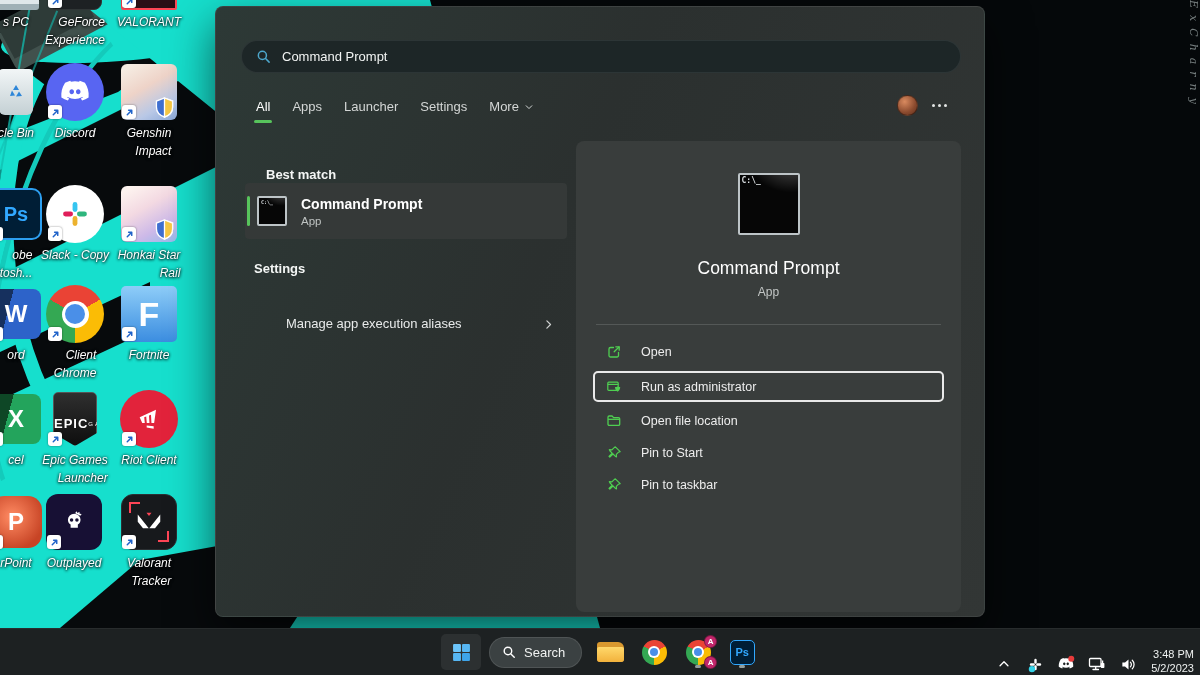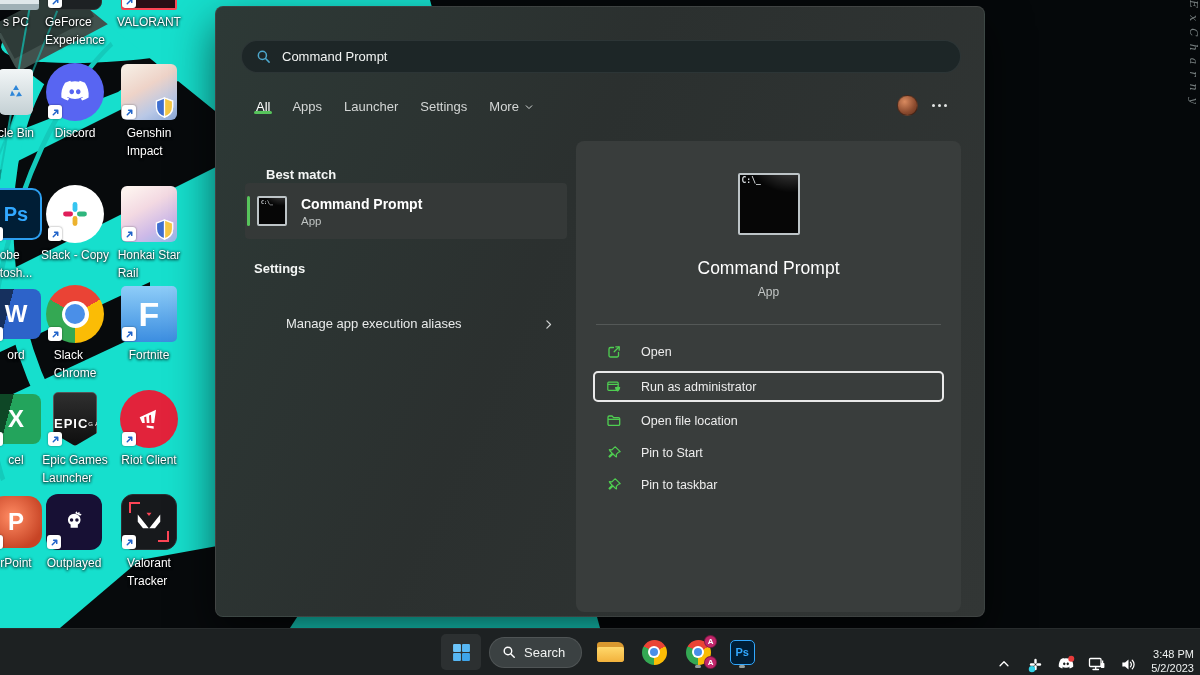--- a/index.html
+++ b/index.html
@@ -25,22 +25,22 @@
   .arc-ell2 { left:962px; top:60px; width:260px; height:560px; border:5px solid transparent; border-left-color:#14cabb; border-radius:50%; transform:rotate(14deg); }
   .fil1 { left:1005px; top:60px; width:2px; height:340px; background:#12bdb0; transform:rotate(10deg); opacity:.75; }
   .fil2 { left:1022px; top:130px; width:2px; height:300px; background:#12bdb0; transform:rotate(22deg); opacity:.6; }
   .watermark { position:absolute; left:1028px; top:498px; writing-mode:vertical-rl; font-family:"DejaVu Serif", serif; font-style:italic; font-size:11px; letter-spacing:7px; color:rgba(190,202,202,.6); }
 
   
   .desk { position:absolute; inset:0; }
   .di { position:absolute; width:84px; display:flex; flex-direction:column; align-items:center; cursor:default; }
   .di-icon { width:58px; height:58px; position:relative; display:flex; align-items:center; justify-content:center; }
   .di.row0 .di-icon { align-items:flex-end; }
-  .di-label { margin-top:3px; font-size:12px; color:#fff; text-align:left; line-height:1.5;
-              text-shadow:0 1px 3px rgba(0,0,0,.95), 0 0 3px rgba(0,0,0,.8); white-space:pre-line; }
+  .di-label { margin-top:3px; font-size:12px; color:#fff; text-align:right; line-height:1.5;
+              text-shadow:0 1px 3px rgba(0,0,0,.95), 0 0 3px rgba(0,0,0,.8); white-space:pre-line;font-style:italic; }
   .sc-arrow { position:absolute; left:2px; bottom:2px; width:14px; height:14px; background:#fff; border-radius:3px;
               display:flex; align-items:center; justify-content:center; box-shadow:0 0 2px rgba(0,0,0,.5); }
   
   .art-geforce { width:54px; height:54px; border-radius:8px; background:#1d2123; border:1px solid #303636; }
   .art-valsq { width:56px; height:50px; background:#2b0f16; border:2.5px solid #ff4655; border-radius:2px; }
   .art-pc { width:46px; height:40px; background:#dfe7ea; border-radius:3px; border-bottom:6px solid #9fb0b6; }
   .art-bin { width:34px; height:46px; background:linear-gradient(180deg,#f2f6f7,#c4d0d4); border-radius:4px 4px 6px 6px;
              display:flex; align-items:center; justify-content:center; }
   .art-discord { width:58px; height:58px; border-radius:50%; background:#5865F2; display:flex; align-items:center; justify-content:center; }
   .art-img { width:56px; height:56px; border-radius:6px; position:relative; overflow:hidden; }
@@ -87,21 +87,21 @@
   .cmd-lg { width:62px; height:62px; } .cmd-lg::after { font-size:8px; }
 
   
   .panel { position:absolute; left:215px; top:6px; width:770px; height:611px; border-radius:8px;
            background:linear-gradient(115deg,#2d3936 0%,#2b302f 42%,#323635 100%);
            border:1px solid rgba(255,255,255,.08); box-shadow:0 18px 45px rgba(0,0,0,.6); }
   .searchbox { position:absolute; left:25px; top:33px; width:720px; height:33px; border-radius:17px; background:#1d2627;
            border:1px solid rgba(255,255,255,.07); display:flex; align-items:center; gap:11px; padding:0 14px; }
   .searchbox .q { color:#f2f4f3; font-size:13px; }
   .tabs { position:absolute; left:40px; top:92px; display:flex; gap:22px; font-size:13px; color:#d3d6d5; }
-  .tab { position:relative; cursor:pointer; display:flex; align-items:center; gap:5px; }
+  .tab { position:relative; padding-bottom:9px; cursor:pointer; display:flex; align-items:center; gap:5px; }
   .tab.active { color:#fff; }
   .tab.active::after { content:""; position:absolute; left:50%; transform:translateX(-50%); bottom:0;
            width:18px; height:3px; border-radius:2px; background:#57c45c; }
   .avatar { position:absolute; left:681px; top:88px; width:21px; height:21px; border-radius:50%;
            background:radial-gradient(circle at 35% 30%, #d98a5f, #8a4a2e 60%, #5f2f1c); border:1px solid rgba(0,0,0,.4); }
   .more-dots { position:absolute; left:716px; top:97px; display:flex; gap:3px; }
   .more-dots span { width:3px; height:3px; border-radius:50%; background:#e3e6e5; }
 
   .heading { position:absolute; font-size:13px; font-weight:bold; color:#f4f6f5; }
   .h-best { left:38px; top:160px;padding-left:12px; } .h-set { left:38px; top:254px; }
@@ -310,21 +310,21 @@
       </div>
       <div class="di" style="left: 33px; top: 285px;">
         <span class="di-icon">
           <span class="art-chrome"></span>
           <span class="sc-arrow">
             <svg width="9" height="9" viewBox="0 0 10 10" fill="none" stroke="#1e62c9" stroke-width="1.6" stroke-linecap="round" stroke-linejoin="round">
               <path d="M2.5 7.5L7.5 2.5M4 2.5h3.5V6"></path>
             </svg>
           </span>
         </span>
-        <span class="di-label">Slack
+        <span class="di-label">Client
 Chrome</span>
       </div>
       <div class="di" style="left: 107px; top: 285px;">
         <span class="di-icon">
           <span class="art-fort">F</span>
           <span class="sc-arrow">
             <svg width="9" height="9" viewBox="0 0 10 10" fill="none" stroke="#1e62c9" stroke-width="1.6" stroke-linecap="round" stroke-linejoin="round">
               <path d="M2.5 7.5L7.5 2.5M4 2.5h3.5V6"></path>
             </svg>
           </span>

